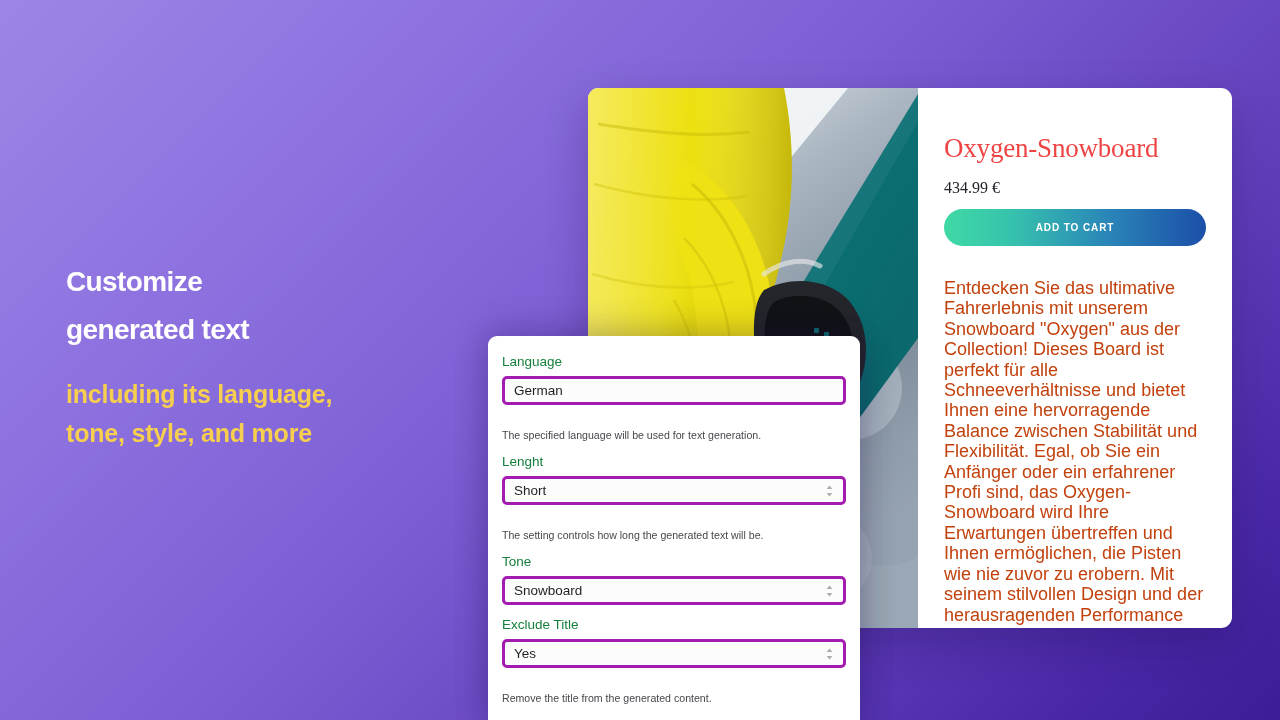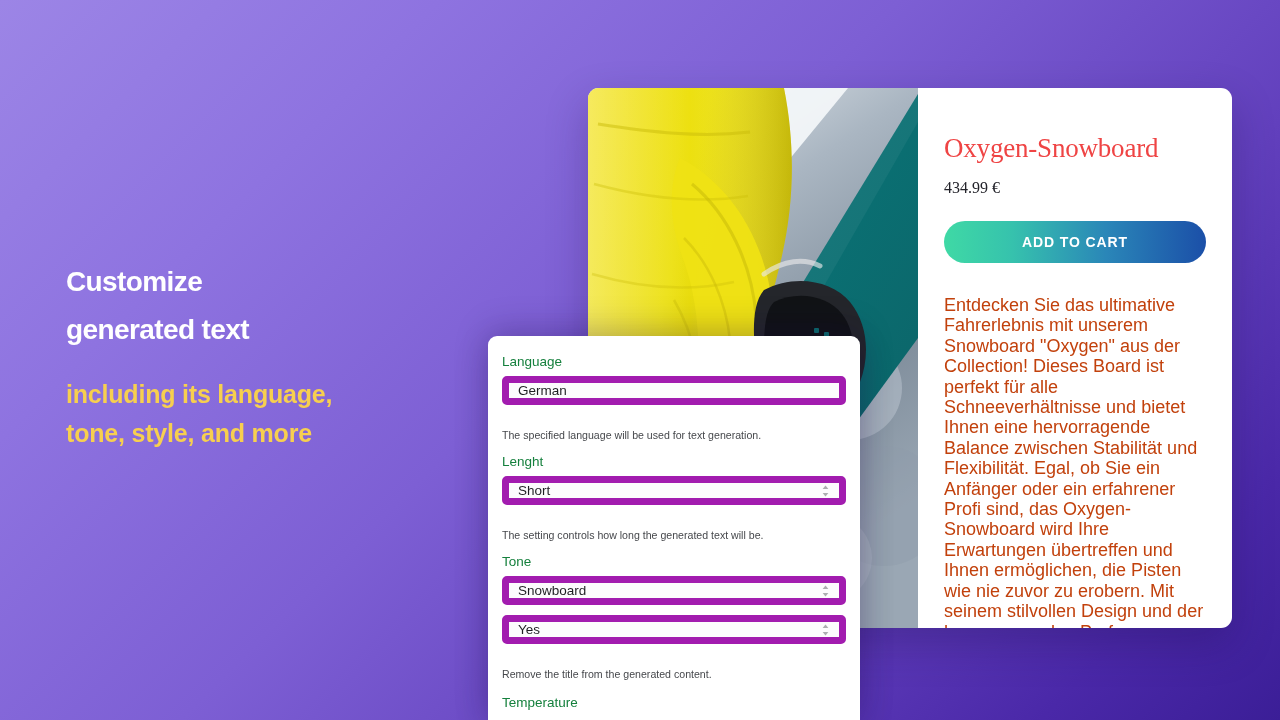--- a/index.html
+++ b/index.html
@@ -79,28 +79,28 @@
   }
   .product-price {
     margin-top:15px;
     font-family:"Liberation Serif", serif;
     font-size:16px;
     color:#23232a;
   }
   .add-to-cart {
     display:block;
     width:262px;
-    margin-top:24px;
+    margin-top:12px;
     padding:13px 0;
     border:none;
     border-radius:999px;
     background:linear-gradient(90deg, #3fd9a5 0%, #36c2ad 26%, #2a86b8 62%, #1b4fa8 100%);
     color:#ffffff;
     font-family:"Liberation Sans", sans-serif;
-    font-size:14px;
+    font-size:10px;
     font-weight:bold;
     letter-spacing:.9px;
     cursor:pointer;
   }
   .product-desc {
     margin-top:32px;
     width:262px;
     font-size:18px;
     line-height:20.4px;
     color:#c2410c;
@@ -121,21 +121,21 @@
   .field { margin-bottom:10px; }
   .field-label {
     font-size:13.5px;
     line-height:19px;
     color:#15803d;
     margin-bottom:5px;
   }
   .field-control {
     position:relative;
     height:29px;
-    border:7px solid #a21caf;
+    border:3px solid #a21caf;
     border-radius:5px;
     background:#fcfcfd;
     display:flex;
     align-items:center;
     padding:0 9px;
     font-size:13.5px;
     color:#1f2023;
     cursor:text;
   }
   .field-control.is-select { cursor:pointer; }
@@ -288,20 +288,21 @@
         <span class="chev">
           <svg viewBox="0 0 9 13" aria-hidden="true">
             <path d="M4.5 1 L7.4 4.6 L1.6 4.6 Z" fill="#6b6e73"></path>
             <path d="M4.5 12 L7.4 8.4 L1.6 8.4 Z" fill="#6b6e73"></path>
           </svg>
         </span>
       </div>
     </div>
 
     <div class="field">
+      <div class="field-label">Exclude Title</div>
       <div class="field-control is-select">
         <span>Yes</span>
         <span class="chev">
           <svg viewBox="0 0 9 13" aria-hidden="true">
             <path d="M4.5 1 L7.4 4.6 L1.6 4.6 Z" fill="#6b6e73"></path>
             <path d="M4.5 12 L7.4 8.4 L1.6 8.4 Z" fill="#6b6e73"></path>
           </svg>
         </span>
       </div>
       <div class="field-help">Remove the title from the generated content.</div>

